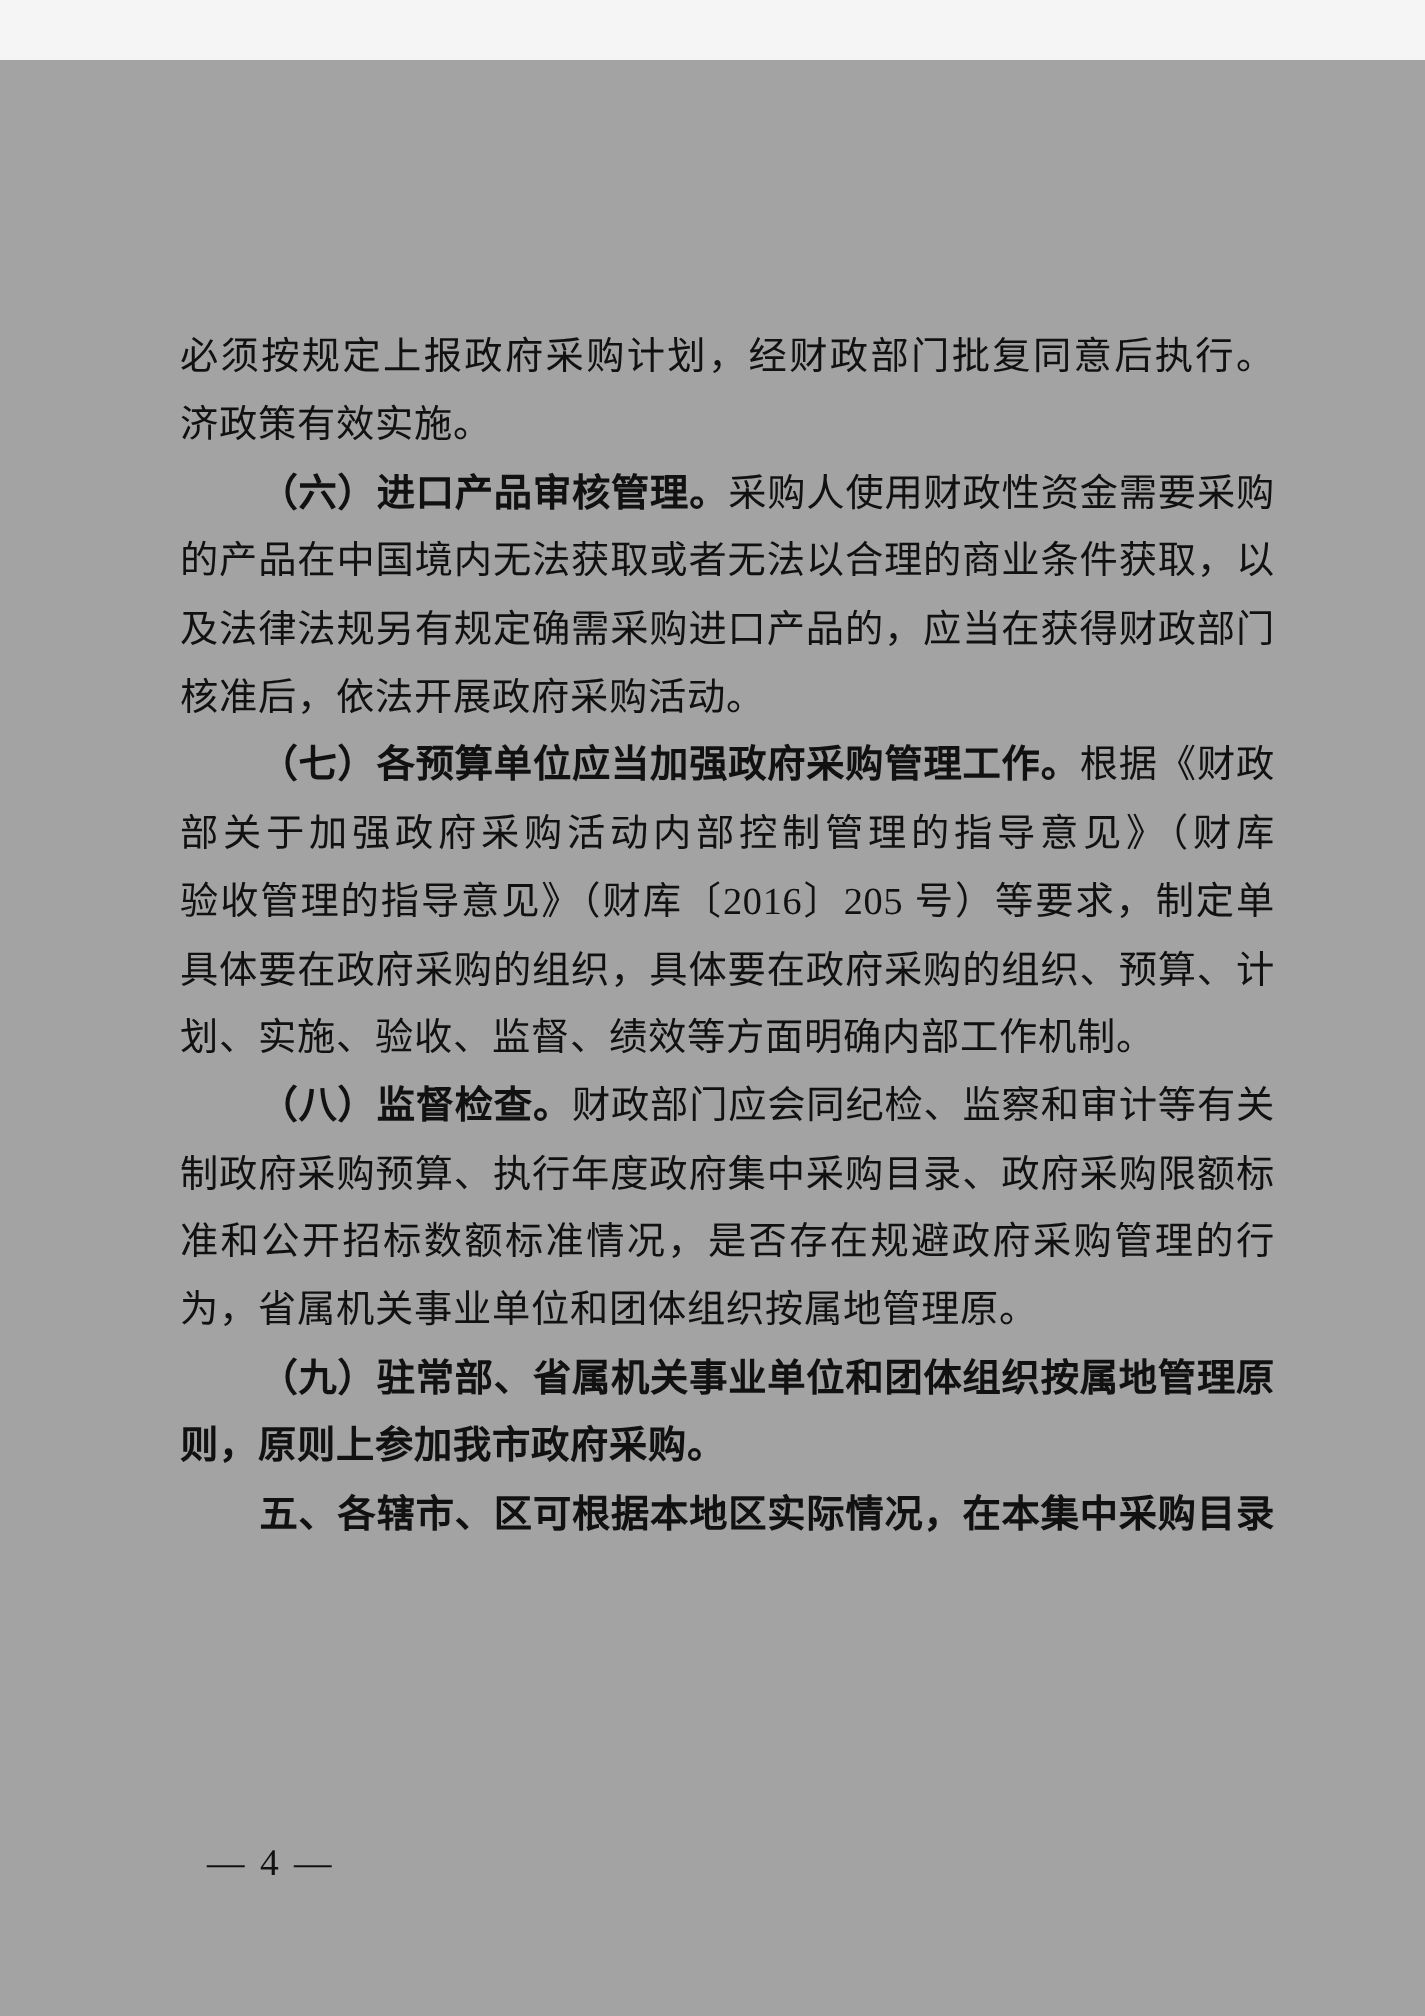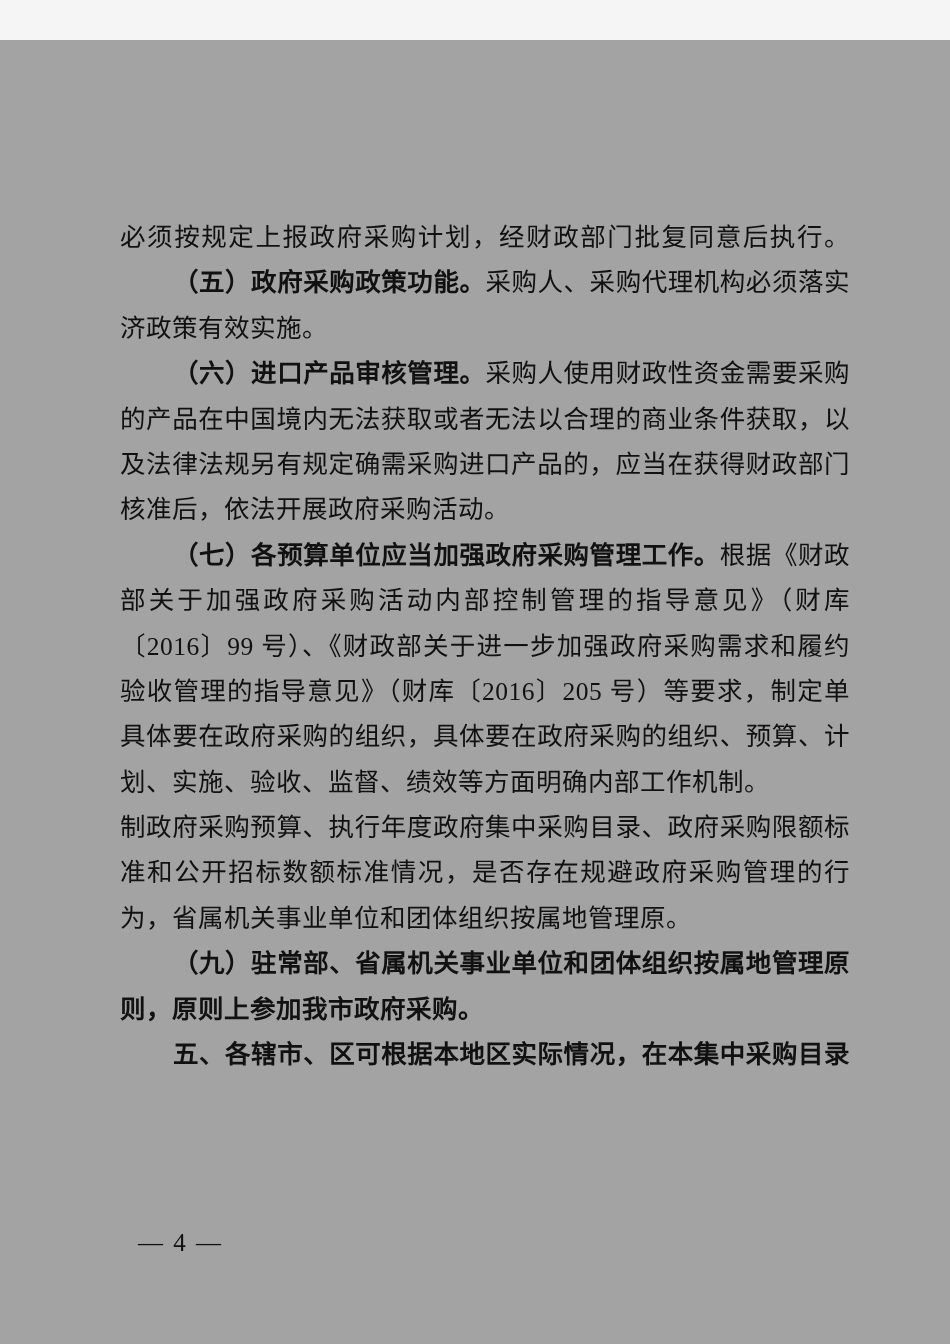--- a/index.html
+++ b/index.html
@@ -55,32 +55,31 @@
     letter-spacing: 2px;
     color: #111111;
   }
 </style>
 </head>
 <body>
 
 <div class="page">
   <div class="text-block" id="text-block">
       <div class="line fill"><span class="seg">必须按规定上报政府采购计划，经财政部门批复同意后执行。</span></div>
-      <div class="line fill indent"><span class="seg bold">（五）政府采购政策功能。</span><span class="seg">采购人、采购代理机构必须落实</span></div>
       <div class="line"><span class="seg">济政策有效实施。</span></div>
       <div class="line fill indent"><span class="seg bold">（六）进口产品审核管理。</span><span class="seg">采购人使用财政性资金需要采购</span></div>
       <div class="line fill"><span class="seg">的产品在中国境内无法获取或者无法以合理的商业条件获取，以</span></div>
       <div class="line fill"><span class="seg">及法律法规另有规定确需采购进口产品的，应当在获得财政部门</span></div>
       <div class="line"><span class="seg">核准后，依法开展政府采购活动。</span></div>
       <div class="line fill indent"><span class="seg bold">（七）各预算单位应当加强政府采购管理工作。</span><span class="seg">根据《财政</span></div>
       <div class="line fill"><span class="seg">部关于加强政府采购活动内部控制管理的指导意见》（财库</span></div>
-      <div class="line fill"><span class="seg">〔2016〕99 号）、《财政部关于进一步加强政府采购需求和履约</span></div>
       <div class="line fill"><span class="seg">验收管理的指导意见》（财库〔2016〕205 号）等要求，制定单</span></div>
       <div class="line fill"><span class="seg">具体要在政府采购的组织，具体要在政府采购的组织、预算、计</span></div>
       <div class="line"><span class="seg">划、实施、验收、监督、绩效等方面明确内部工作机制。</span></div>
+      <div class="line fill indent"><span class="seg bold">（八）监督检查。</span><span class="seg">财政部门应会同纪检、监察和审计等有关</span></div>
       <div class="line fill"><span class="seg">制政府采购预算、执行年度政府集中采购目录、政府采购限额标</span></div>
       <div class="line fill"><span class="seg">准和公开招标数额标准情况，是否存在规避政府采购管理的行</span></div>
       <div class="line"><span class="seg">为，省属机关事业单位和团体组织按属地管理原。</span></div>
       <div class="line fill indent"><span class="seg bold">（九）驻常部、省属机关事业单位和团体组织按属地管理原</span></div>
       <div class="line"><span class="seg bold">则，原则上参加我市政府采购。</span></div>
       <div class="line fill indent"><span class="seg bold">五、各辖市、区可根据本地区实际情况，在本集中采购目录</span></div>
     </div>
   <div class="footer">— 4 —</div>
 </div>
 

